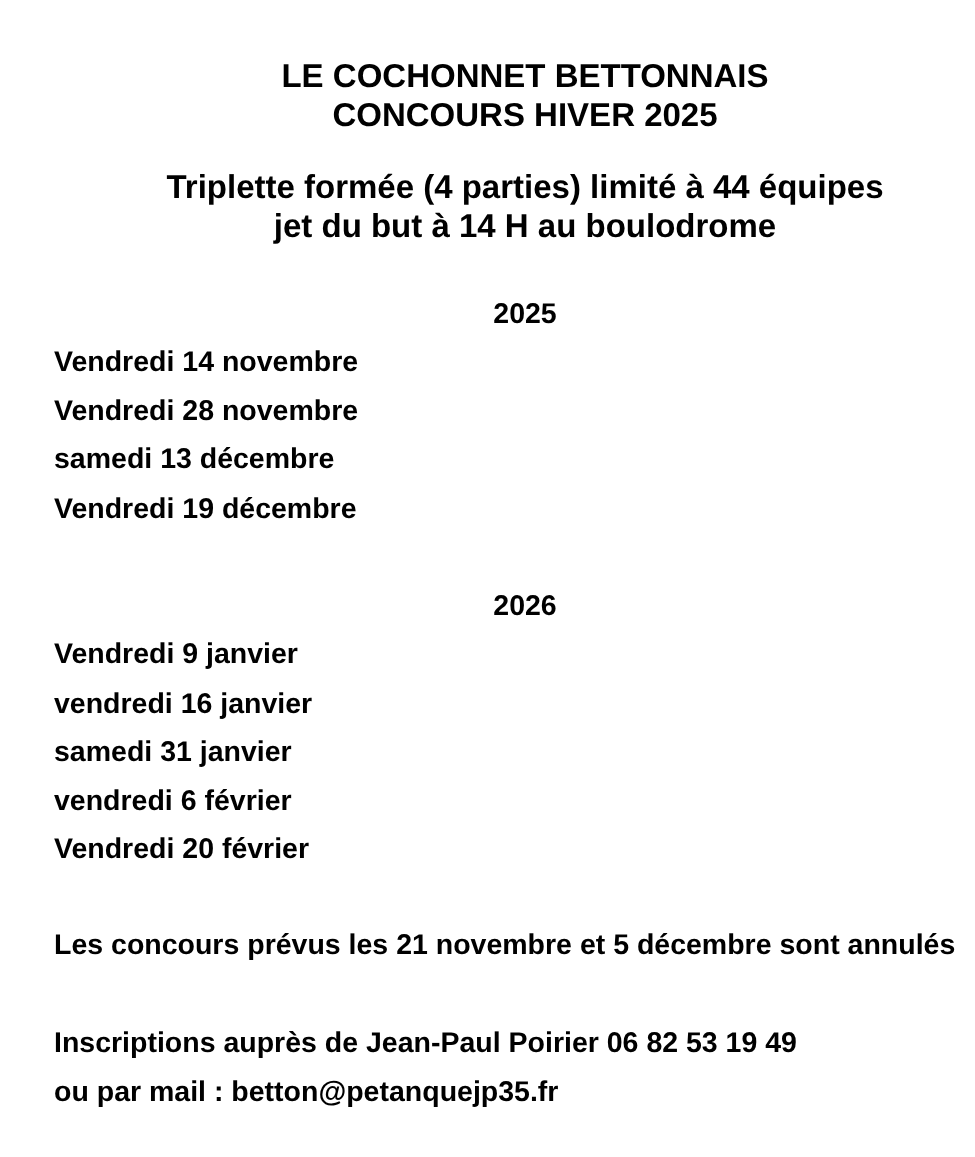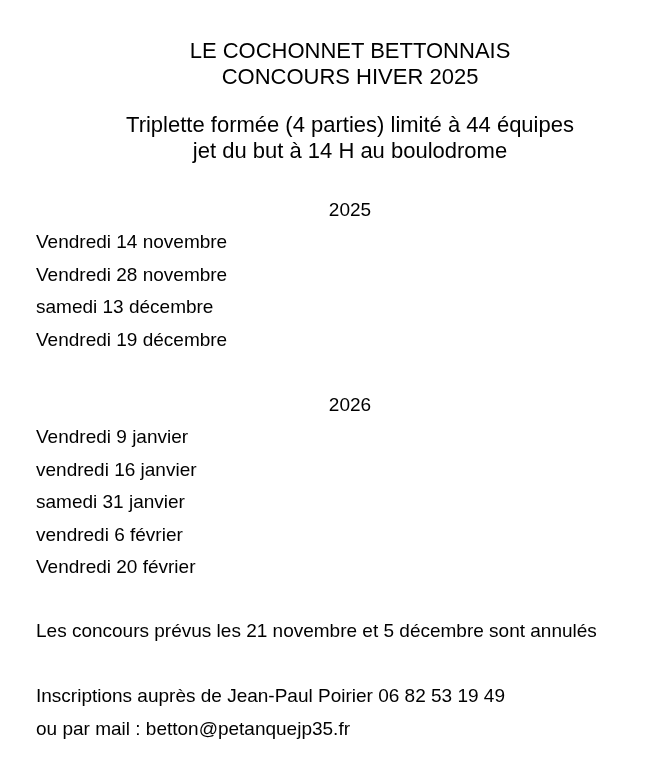--- a/index.html
+++ b/index.html
@@ -7,21 +7,21 @@
     padding: 0;
     background: #ffffff;
   }
   .page {
     position: relative;
     width: 650px;
     height: 771px;
     background: #ffffff;
     overflow: hidden;
     font-family: "Liberation Sans", sans-serif;
-    font-weight: 400;
+    font-weight: 700;
     color: #000000;
     border-radius: 12px;
     -webkit-font-smoothing: antialiased;
   }
   
   .content {
     margin-left: 36px;
     width: 628px;
   }
   .doc-title {

